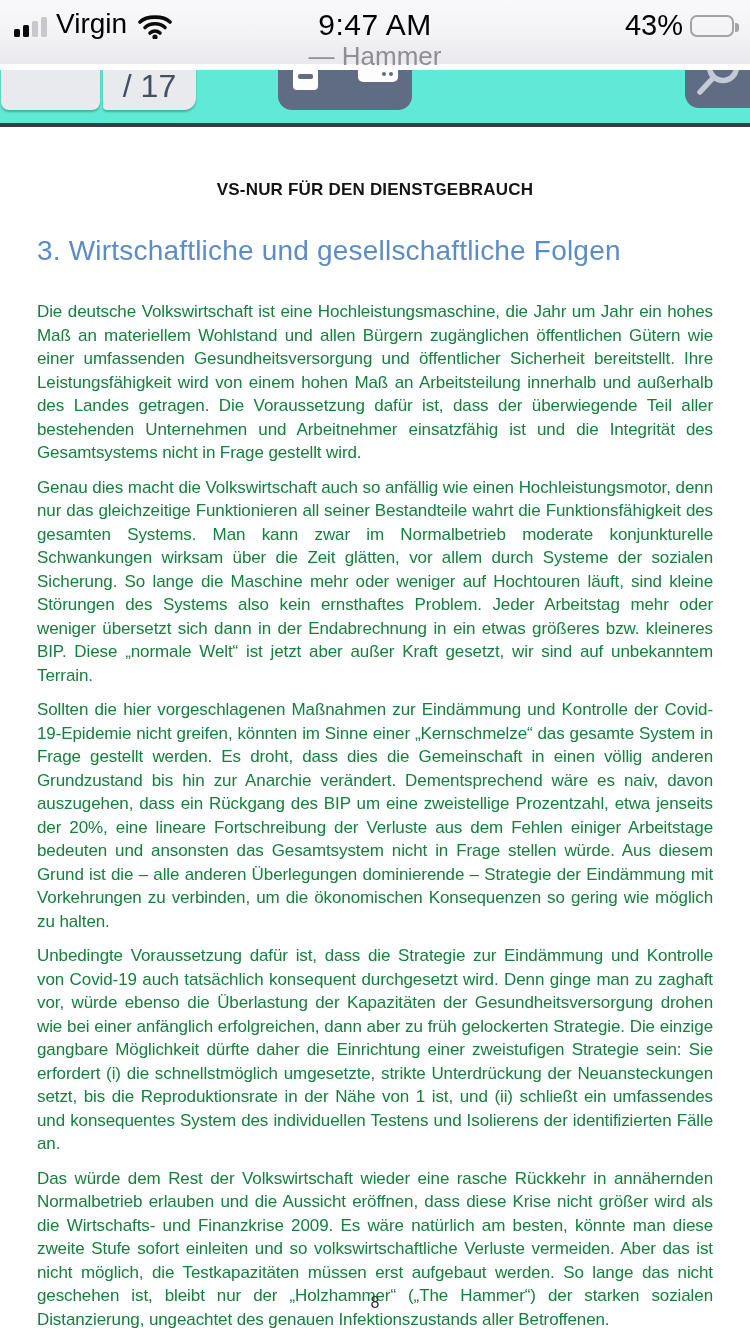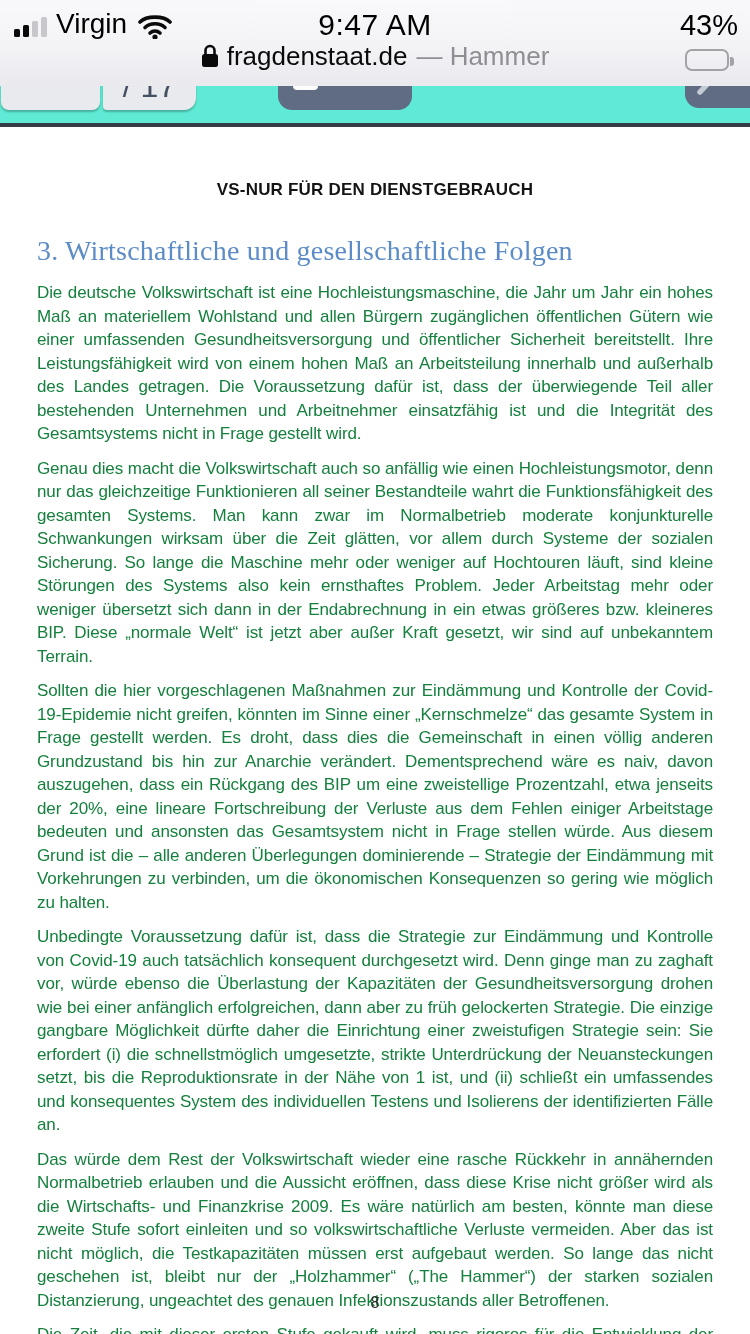--- a/index.html
+++ b/index.html
@@ -5,37 +5,37 @@
   * { margin:0; padding:0; box-sizing:border-box; }
   html,body { background:#222; }
   .screen {
     position:relative; width:750px; height:1334px; margin:0 auto;
     background:#ffffff; overflow:hidden;
     font-family:"Liberation Sans", sans-serif;
   }
 
   
   .top-chrome {
-    position:absolute; top:0; left:0; width:750px; height:86px; z-index:5;
+    position:absolute; top:0; left:0; width:750px; height:64px; z-index:5;
     background:linear-gradient(180deg,#f9f9fb 0%,#f3f3f6 55%,#e9e9ee 100%);
   }
   .status-row { position:relative; height:42px; }
   .sb-left { position:absolute; left:14px; top:9px; display:flex; align-items:flex-end; gap:9px; }
   .signal { display:flex; align-items:flex-end; gap:3px; height:22px; padding-bottom:2px; }
   .signal i { display:block; width:6px; background:#c7c7cc; border-radius:1.5px; }
   .signal i:nth-child(1){height:8px;} .signal i:nth-child(2){height:12px;}
   .signal i:nth-child(3){height:16px;} .signal i:nth-child(4){height:20px;}
   .signal i.on { background:#0b0b0b; }
   .carrier { font-size:28px; color:#000; line-height:30px; }
   .wifi { margin-left:2px; }
   .sb-time {
     position:absolute; left:0; right:0; top:8px; text-align:center;
     font-size:30px; font-weight:400; color:#000; letter-spacing:.5px;
   }
-  .sb-right { position:absolute; right:12px; top:9px; display:flex; align-items:center; gap:7px;flex-direction:column; }
+  .sb-right { position:absolute; right:12px; top:9px; display:flex; align-items:center; gap:7px; }
   .bat-pct { font-size:29px; color:#000; }
   .bat-shell {
     position:relative; width:44px; height:22px; border:2px solid #a2a2a7;
     border-radius:7px; padding:3px; margin-right:4px;
   }
   .bat-fill { height:100%; background:#0d0d0d; border-radius:2.5px; }
   .bat-nub {
     position:absolute; right:-7px; top:6px; width:4px; height:9px;
     background:#a2a2a7; border-radius:0 3px 3px 0;
   }
@@ -90,22 +90,22 @@
     background:#5f6c82; border-radius:14px 0 0 14px;
   }
 
   
   .doc { position:absolute; top:127px; left:0; width:750px; bottom:0; background:#fff; padding:0 37px;border-radius:8px; }
   .classification {
     margin-top:53px; text-align:center; font-size:17px; font-weight:700;
     color:#141414; letter-spacing:.2px;
   }
   .heading {
-    margin-top:35px; margin-bottom:14px; font-size:28px; font-weight:400;
-    color:#5b8cc7; letter-spacing:.2px;font-family:Liberation Serif, serif;
+    margin-top:35px; margin-bottom:33px; font-size:28px; font-weight:400;
+    color:#5b8cc7; letter-spacing:.2px;
   }
   .paras p {
     font-size:17px; line-height:23.5px; color:#15803d; text-align:justify;
     letter-spacing:-.1px; margin-bottom:11px;
   }
   .paras b { font-weight:400; }
   .page-num {
     position:absolute; left:0; right:0; bottom:22px; text-align:center;
     font-size:16px; color:#2e2e2e;
   }
@@ -138,29 +138,20 @@
       <div class="sb-time">9:47 AM</div>
       <div class="sb-right">
         <span class="bat-pct">43%</span>
         <span class="bat-shell">
           <span class="bat-fill" style="width: 43%;"></span>
           <span class="bat-nub"></span>
         </span>
       </div>
     </div>
     <div class="url-row">
-      <span class="url-domain">
-        <span>
-          <svg width="18" height="24" viewBox="0 0 18 24">
-            <rect x="1" y="10" width="16" height="13" rx="2.5" fill="#0a0a0a"></rect>
-            <path d="M4.5 10 V6.5 a4.5 4.5 0 0 1 9 0 V10" fill="none" stroke="#0a0a0a" stroke-width="2.6"></path>
-          </svg>
-        </span>
-        <span>fragdenstaat.de</span>
-      </span>
       <span class="url-private">
         <span>—</span>
         <span>Hammer</span>
       </span>
     </div>
   </div>
 
   <div class="pdf-toolbar">
     <div class="page-input"></div>
     <div class="page-total">

